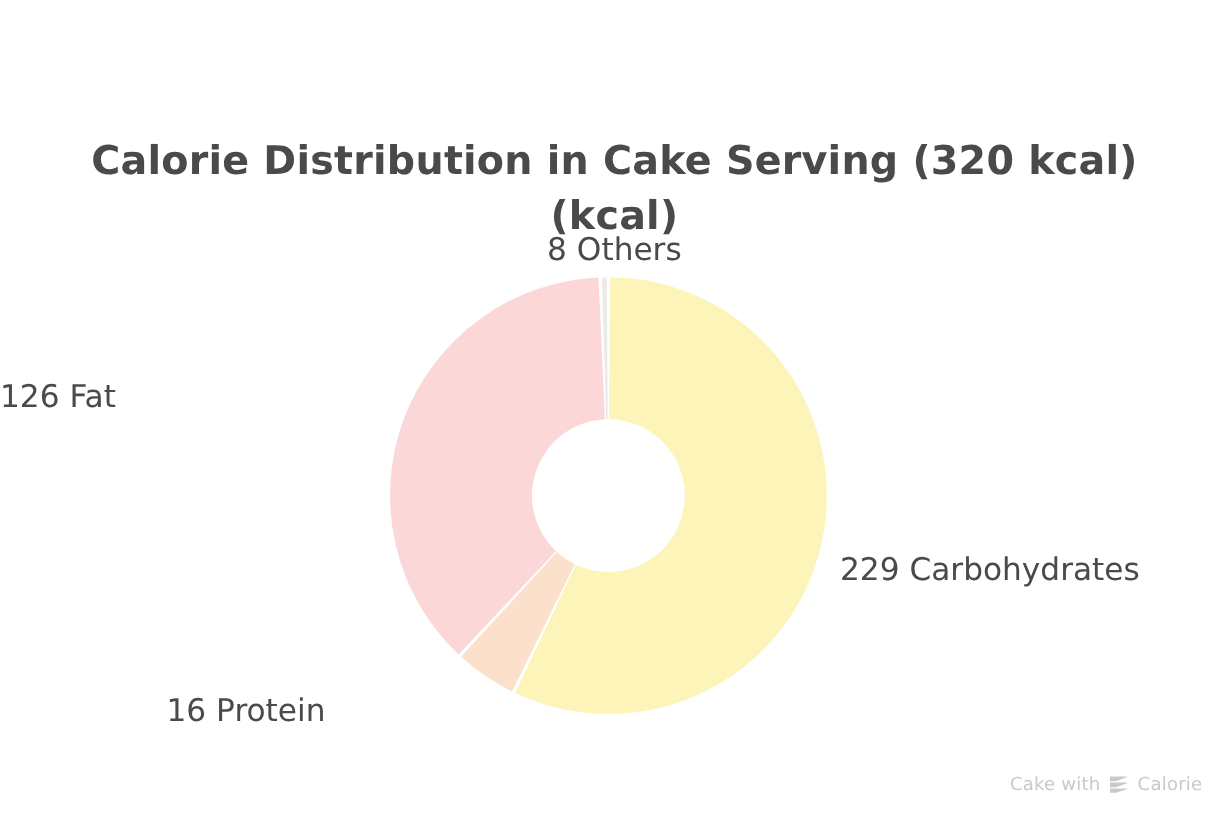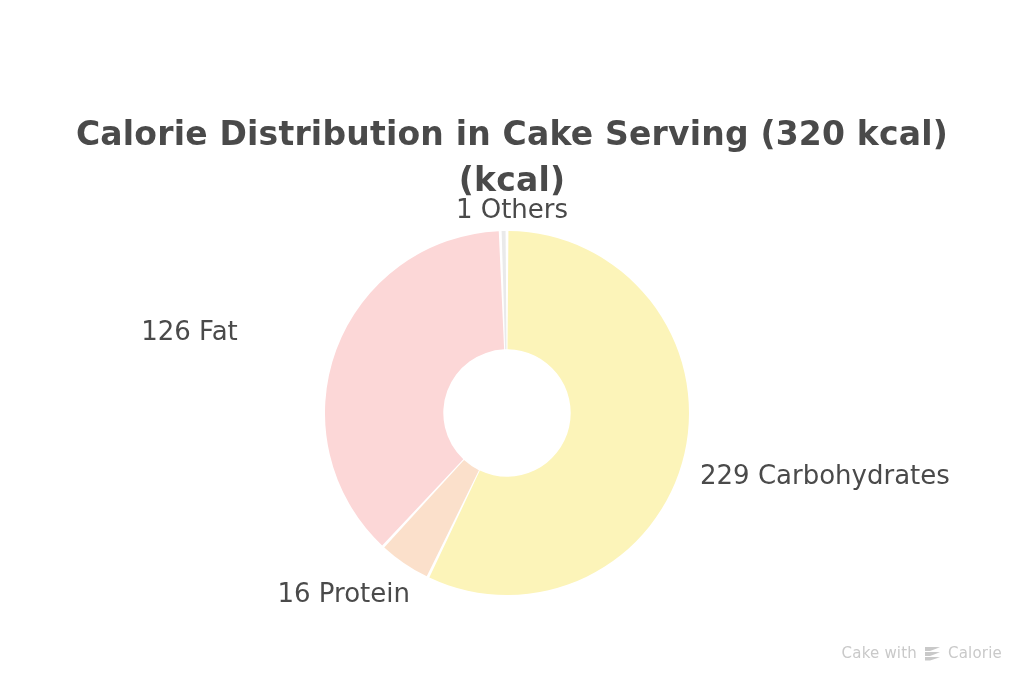--- a/index.html
+++ b/index.html
@@ -54,23 +54,23 @@
   
   .slice-label {
     position: absolute;
     font-family: "DejaVu Sans", sans-serif;
     font-weight: normal;
     font-size: 26px;
     color: #4a4a4a;
     white-space: nowrap;
   }
   #label-others      { left: 0;     top: 194px; width: 1024px; text-align: center; }
-  #label-fat         { left: 0;     top: 316px; width: 331px;  text-align: center; padding-right: 8px; box-sizing: border-box; margin-left: 28px; }
+  #label-fat         { left: 0;     top: 316px; width: 331px;  text-align: left; padding-right: 8px; box-sizing: border-box; }
   #label-carbs       { left: 700px; top: 460px; text-align: left; }
-  #label-protein     { left: 0;     top: 578px; width: 410px;  text-align: right; box-sizing: border-box; }
+  #label-protein     { left: 0;     top: 578px; width: 410px;  text-align: center; box-sizing: border-box; }
 
   
   #watermark {
     position: absolute;
     right: 22px;
     bottom: 26px;
     display: flex;
     align-items: center;
     gap: 7px;
     font-family: "DejaVu Sans", sans-serif;
@@ -92,21 +92,21 @@
     <svg id="donut-svg" viewBox="0 0 364 364">
       <g id="slices">
           <path d="M 183.42940996174548 0.005613308648293014 A 182 182 0 1 1 104.32344887895181 346.5914742808363 L 154.81320710763313 239.6070159982927 A 63.699999999999996 63.699999999999996 0 1 0 182.5002934866109 118.3019646580269 Z" fill="#fcf4b9"></path>
           <path d="M 101.7477411289474 345.3510788029683 A 182 182 0 0 1 59.260211393273664 316.38357151369405 L 139.04107398764577 229.03425002979293 A 63.699999999999996 63.699999999999996 0 0 0 153.9117093951316 239.1728775810389 Z" fill="#fbe0cb"></path>
           <path d="M 57.164548097134315 314.43908013953927 A 182 182 0 0 1 173.7666021478191 0.18632845738000015 L 179.1183107517367 118.36521496008301 A 63.699999999999996 63.699999999999996 0 0 0 138.307591833997 228.35367804883873 Z" fill="#fcd7d7"></path>
           <path d="M 176.62342291222652 0.07943376621975062 A 182 182 0 0 1 180.57059003825444 0.005613308648293014 L 181.49970651338904 118.3019646580269 A 63.699999999999996 63.699999999999996 0 0 0 180.11819801927928 118.32780181817691 Z" fill="#eaeaea"></path>
         </g>
     </svg>
   </div>
 
-  <div class="slice-label" id="label-others">1 Others</div>
+  <div class="slice-label" id="label-others">8 Others</div>
 
   <div class="slice-label" id="label-fat">126 Fat</div>
 
   <div class="slice-label" id="label-carbs">229 Carbohydrates</div>
 
   <div class="slice-label" id="label-protein">16 Protein</div>
 
   <div id="watermark">
     <span>Cake with</span>
     <svg class="wm-logo" width="17" height="15" viewBox="0 0 17 15">

